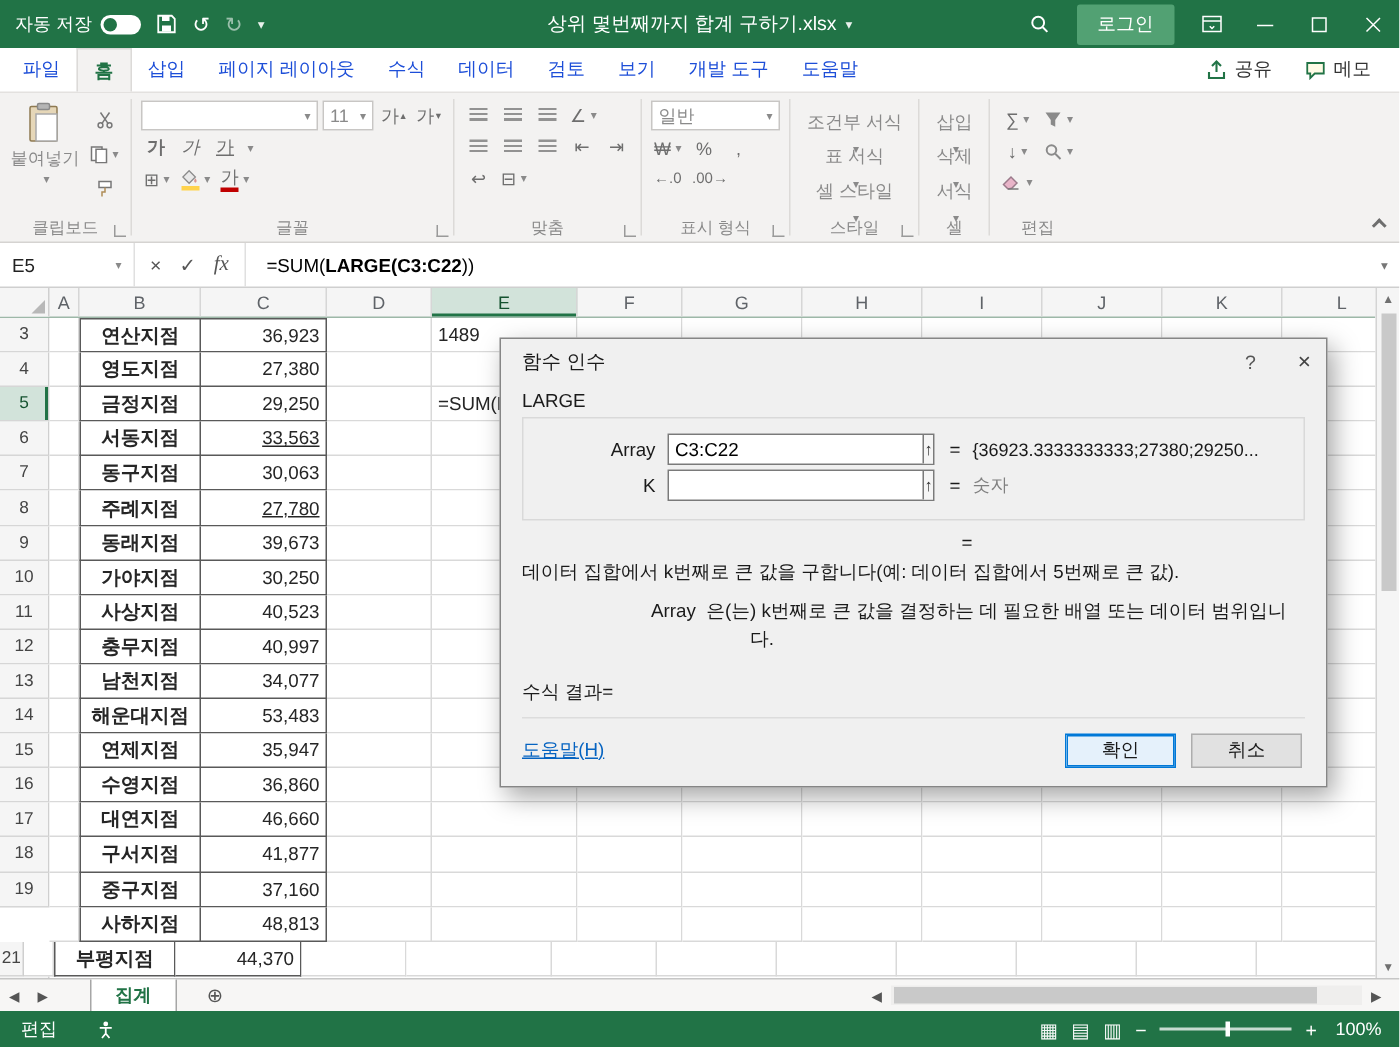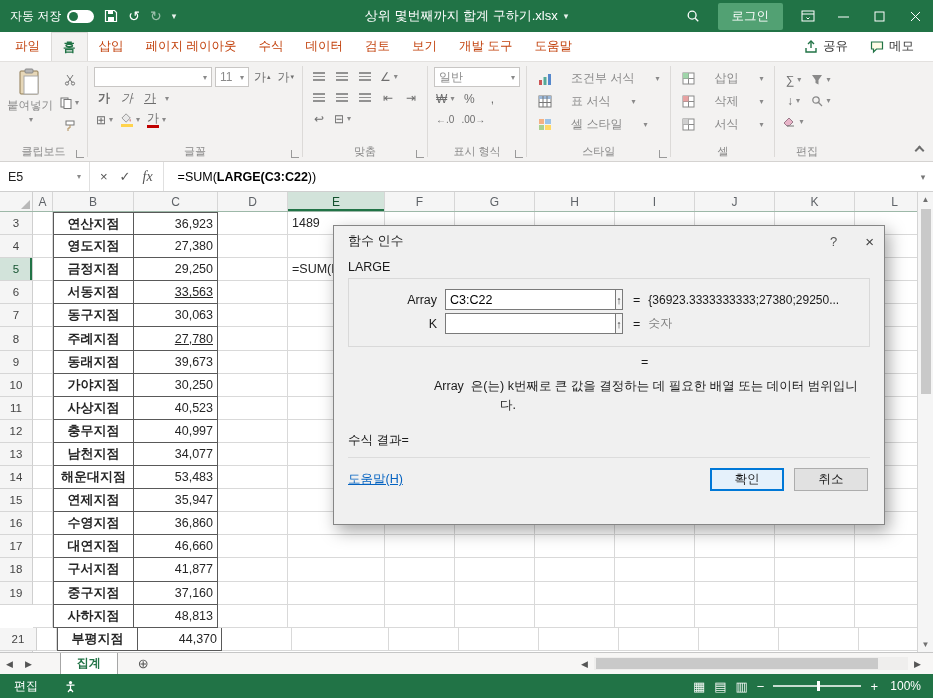--- a/index.html
+++ b/index.html
@@ -19,21 +19,21 @@
   .doc-title { position:absolute; left:50%; transform:translateX(-50%); font-size:13px; display:flex; align-items:center; gap:6px; white-space:nowrap; }
   .doc-title .qdd { font-size:9px; }
   .tb-right { margin-left:auto; display:flex; align-items:center; height:100%; }
   .tb-ic { width:34px; height:100%; display:flex; align-items:center; justify-content:center; }
   .login-btn { background:#52a173; border:none; color:#fff; font-size:12.5px; padding:5px 14px; border-radius:2px; margin:0 8px; }
   .winbtn { width:36px; height:100%; display:flex; align-items:center; justify-content:center; }
 
   
   .tabrow { height:30px; background:#ffffff; display:flex; align-items:stretch; border-bottom:1px solid #e3e1df; flex:none; }
   .rtabs { display:flex; align-items:stretch; padding-left:4px; }
-  .rtab { display:flex; align-items:center; padding:0 11px; font-size:12.5px; color:#c2410c; }
+  .rtab { display:flex; align-items:center; padding:0 11px; font-size:12.5px; color:#1d4ed8; }
   .rtab.sel { color:#217346; font-weight:bold; background:#f3f2f1; border:1px solid #dcdad8; border-bottom:none; }
   .tab-actions { margin-left:auto; display:flex; align-items:center; gap:4px; padding-right:10px; }
   .actbtn { display:flex; align-items:center; gap:5px; font-size:12.5px; color:#333; padding:3px 9px; background:none; border:none; }
 
   
   .ribbon { height:100px; background:#f3f2f1; border-bottom:1px solid #d5d3d1; display:flex; align-items:stretch; flex:none; position:relative; color:#767676; }
   .rgroup { position:relative; padding:4px 6px 16px; display:flex; }
   .gbody { display:flex; align-items:flex-start; }
   .gbody.col { flex-direction:column; }
   .glabel { position:absolute; bottom:2px; left:0; right:0; text-align:center; font-size:11px; color:#8a8a8a; white-space:nowrap; }
@@ -45,21 +45,21 @@
   .dd { font-size:8px; color:#8a8a8a; margin-left:2px; }
   .rrow { display:flex; align-items:center; gap:3px; margin:1px 0; }
   .combo { display:flex; align-items:center; background:#fff; border:1px solid #c8c6c4; height:20px; padding:0 4px; font-size:12px; color:#8a8a8a; }
   .cval { flex:1; overflow:hidden; white-space:nowrap; }
   .w120 { width:118px; } .w34 { width:34px; } .w86 { width:86px; }
   .gab { font-weight:bold; } .gai { font-style:italic; } .gau { text-decoration:underline; }
   .colbtn { display:inline-flex; flex-direction:column; align-items:center; line-height:1; }
   .cbar { display:block; width:12px; height:3px; margin-top:1px; }
   .lns { display:inline-block; width:12px; height:9px; background:repeating-linear-gradient(to bottom, #7a7a7a 0 1.5px, transparent 1.5px 3.5px); opacity:.8; }
   .stackcol { display:flex; flex-direction:column; gap:2px; padding-top:2px; }
-  .stackbtn { display:flex; align-items:center; gap:19px; height:21px; padding:0 5px; font-size:12px; color:#8a8a8a; background:none; border:none; white-space:nowrap; }
+  .stackbtn { display:flex; align-items:center; gap:5px; height:21px; padding:0 5px; font-size:12px; color:#8a8a8a; background:none; border:none; white-space:nowrap;flex-direction:column; }
   .ecols { display:flex; gap:4px; padding-top:2px; }
   .chevup { position:absolute; right:10px; bottom:7px; width:7px; height:7px; border-left:2px solid #6e6e6e; border-top:2px solid #6e6e6e; transform:rotate(45deg); }
 
   
   .frml { height:30px; background:#fff; border-bottom:1px solid #cfcfcf; display:flex; align-items:stretch; flex:none; }
   .namebox { width:90px; border-right:1px solid #e0e0e0; display:flex; align-items:center; padding:0 8px; font-size:12.5px; color:#222; }
   .namebox .cval { flex:1; }
   .fxbtns { display:flex; align-items:center; gap:12px; padding:0 10px; border-right:1px solid #e0e0e0; }
   .fxb { background:none; border:none; font-size:13px; color:#555; }
   .fxb.fx { font-family:Liberation Serif, serif; font-style:italic; font-size:14px; }
@@ -820,21 +820,21 @@
             <div class="cell" style="width: 97px;"></div>
             <div class="cell" style="width: 70px;"></div>
             <div class="cell" style="width: 80px;"></div>
             <div class="cell" style="width: 80px;"></div>
             <div class="cell" style="width: 80px;"></div>
             <div class="cell" style="width: 80px;"></div>
             <div class="cell" style="width: 80px;"></div>
             <div class="cell" style="width: 80px;"></div>
           </div>
           <div class="grow">
-            <div class="rhcell" style="width: 37px;">21</div>
+            <div class="rhcell" style="width: 16px;">21</div>
             <div class="cell" style="width: 20px;"></div>
             <div class="cell tbl bname" style="width: 81px;">부평지점</div>
             <div class="cell tbl cnum" style="width: 84px;">44,370</div>
             <div class="cell" style="width: 70px;"></div>
             <div class="cell" style="width: 97px;"></div>
             <div class="cell" style="width: 70px;"></div>
             <div class="cell" style="width: 80px;"></div>
             <div class="cell" style="width: 80px;"></div>
             <div class="cell" style="width: 80px;"></div>
             <div class="cell" style="width: 80px;"></div>
@@ -908,20 +908,21 @@
           <label>K</label>
           <span class="fld">
             <input value="" style="">
             <button class="rangebtn">↑</button>
           </span>
           <span class="eqsign">=</span>
           <span class="fresult gray">숫자</span>
         </div>
       </div>
       <div class="dlg-eq">=</div>
+      <div class="dlg-desc">데이터 집합에서 k번째로 큰 값을 구합니다(예: 데이터 집합에서 5번째로 큰 값).</div>
       <div class="dlg-param">
         <span>Array</span>&nbsp;&nbsp;<span>은(는) k번째로 큰 값을 결정하는 데 필요한 배열 또는 데이터 범위입니다.</span>
       </div>
       <div class="dlg-result">수식 결과=</div>
       <div class="dlg-divider"></div>
       <div class="dlg-footer">
         <a class="helplink" href="#">도움말(H)</a>
         <button class="btn ok">확인</button>
         <button class="btn cancel">취소</button>
       </div>

